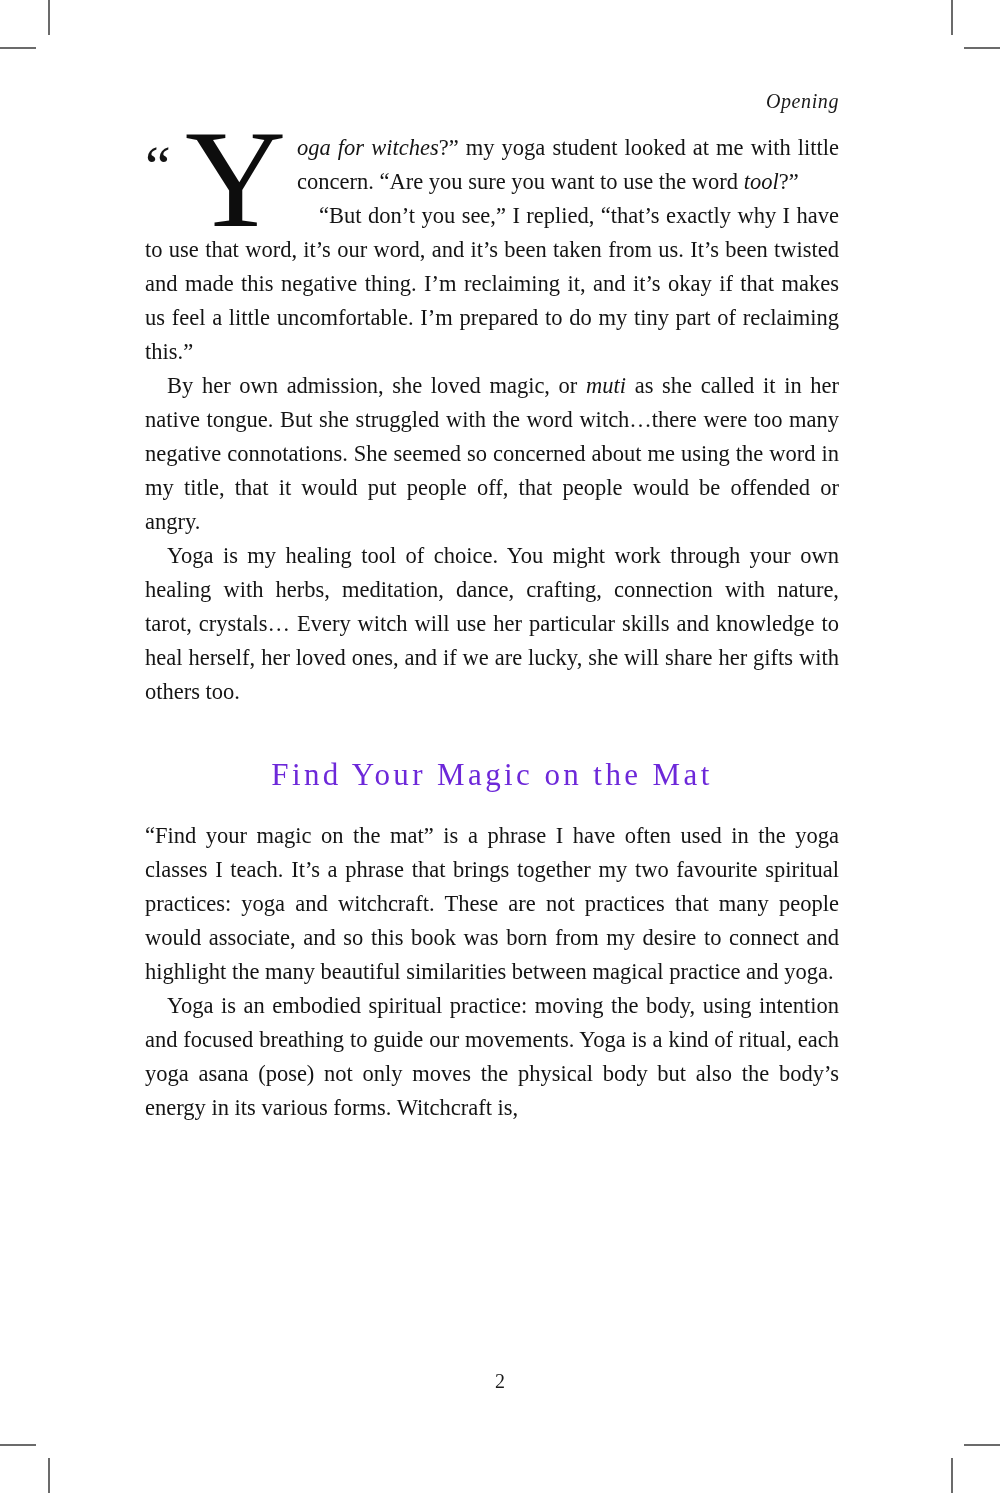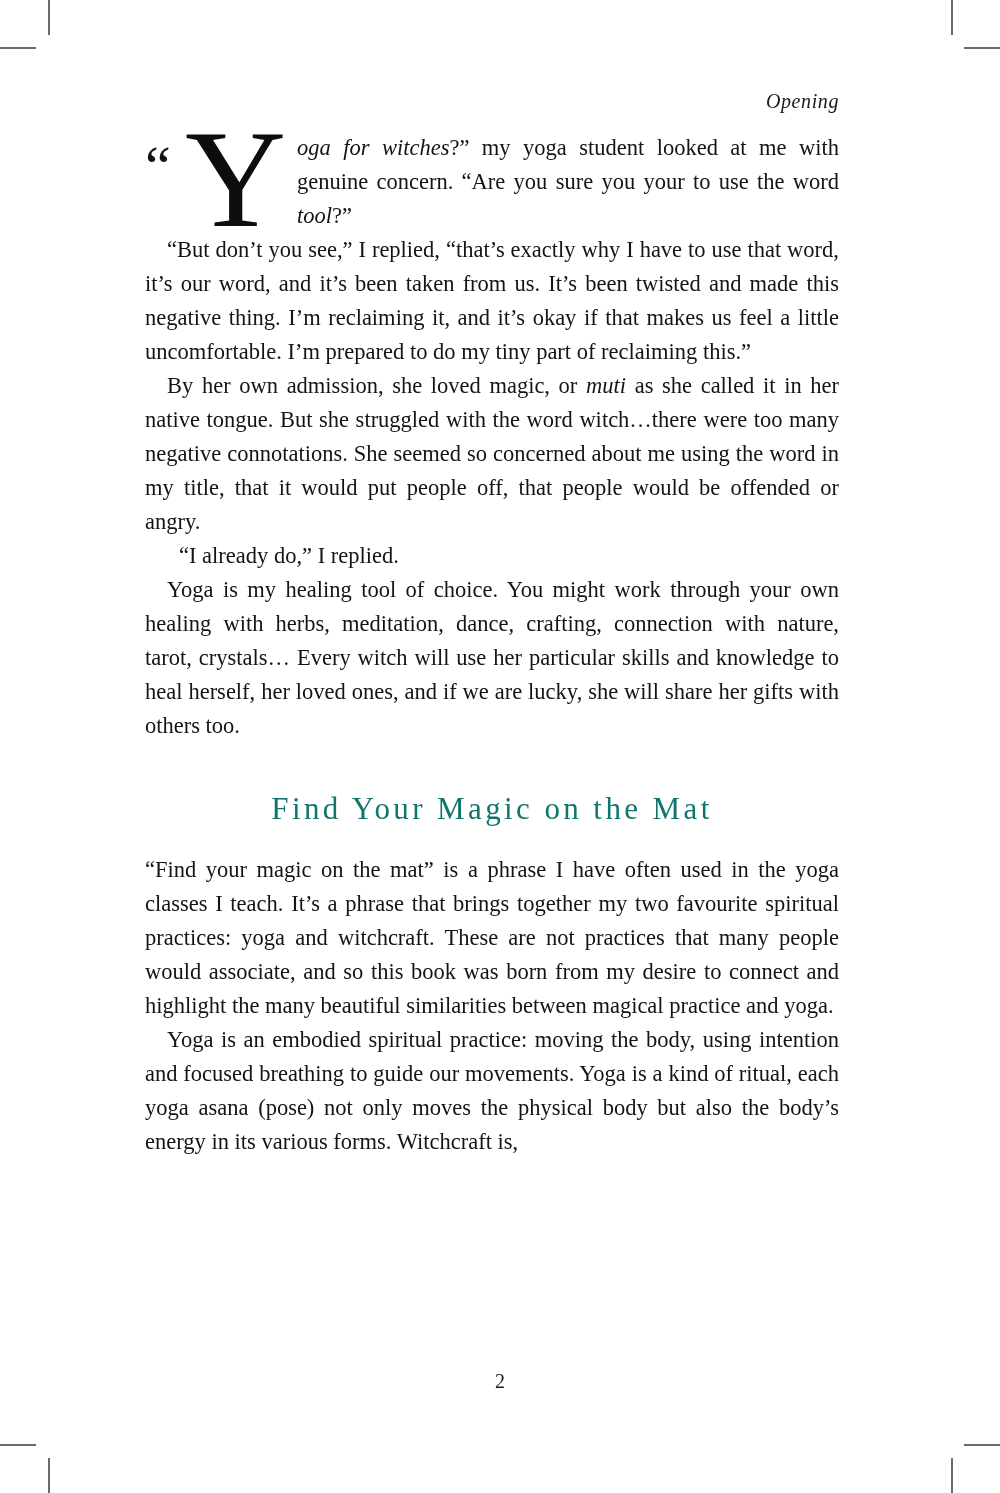--- a/index.html
+++ b/index.html
@@ -104,21 +104,21 @@
 
   .ital { font-style: italic; font-family: Liberation Serif, serif; }
 
   
   .section-heading {
     margin: 48px 0 26px 0;
     text-align: center;
     font-size: 31px;
     font-weight: normal;
     letter-spacing: 3.4px;
-    color: #0f766e;
+    color: #6d28d9;
   }
 
   
   .folio {
     position: absolute;
     left: 0;
     top: 1370px;
     width: 1000px;
     text-align: center;
     font-size: 20px;
@@ -141,35 +141,32 @@
 
   <div id="content">
 
     <div class="running-head">Opening</div>
 
     <p class="body-text" id="opening-paragraph">
       <span class="dropcap-wrap">
         <span class="dropquote">“</span>
         <span class="dropcap">Y</span>
       </span>
-      <span class="runs"><span class="ital">oga for witches</span><span>?” my yoga student looked at me with genuine concern. “Are you sure you your to use the word </span><span class="ital">tool</span><span>?”</span></span>
+      <span class="runs"><span class="ital">oga for witches</span><span>?” my yoga student looked at me with little concern. “Are you sure you want to use the word </span><span class="ital">tool</span><span>?”</span></span>
     </p>
 
     <p class="body-text indent">
       <span class="runs"><span>“But don’t you see,” I replied, “that’s exactly why I have to use that word, it’s our word, and it’s been taken from us. It’s been twisted and made this negative thing. I’m reclaiming it, and it’s okay if that makes us feel a little uncomfortable. I’m prepared to do my tiny part of reclaiming this.”</span></span>
     </p>
 
     <p class="body-text indent">
       <span class="runs"><span>By her own admission, she loved magic, or </span><span class="ital">muti</span><span> as she called it in her native tongue. But she struggled with the word witch…there were too many negative connotations. She seemed so concerned about me using the word in my title, that it would put people off, that people would be offended or angry.</span></span>
     </p>
 
 
-    <p class="body-text indent-lg">
-      <span class="runs"><span>“I already do,” I replied.</span></span>
-    </p>
 
     <p class="body-text indent">
       <span class="runs"><span>Yoga is my healing tool of choice. You might work through your own healing with herbs, meditation, dance, crafting, connection with nature, tarot, crystals… Every witch will use her particular skills and knowledge to heal herself, her loved ones, and if we are lucky, she will share her gifts with others too.</span></span>
     </p>
 
     <h2 class="section-heading">Find Your Magic on the Mat</h2>
 
     <p class="body-text noindent">
       <span class="runs"><span>“Find your magic on the mat” is a phrase I have often used in the yoga classes I teach. It’s a phrase that brings together my two favourite spiritual practices: yoga and witchcraft. These are not practices that many people would associate, and so this book was born from my desire to connect and highlight the many beautiful similarities between magical practice and yoga.</span></span>
     </p>

